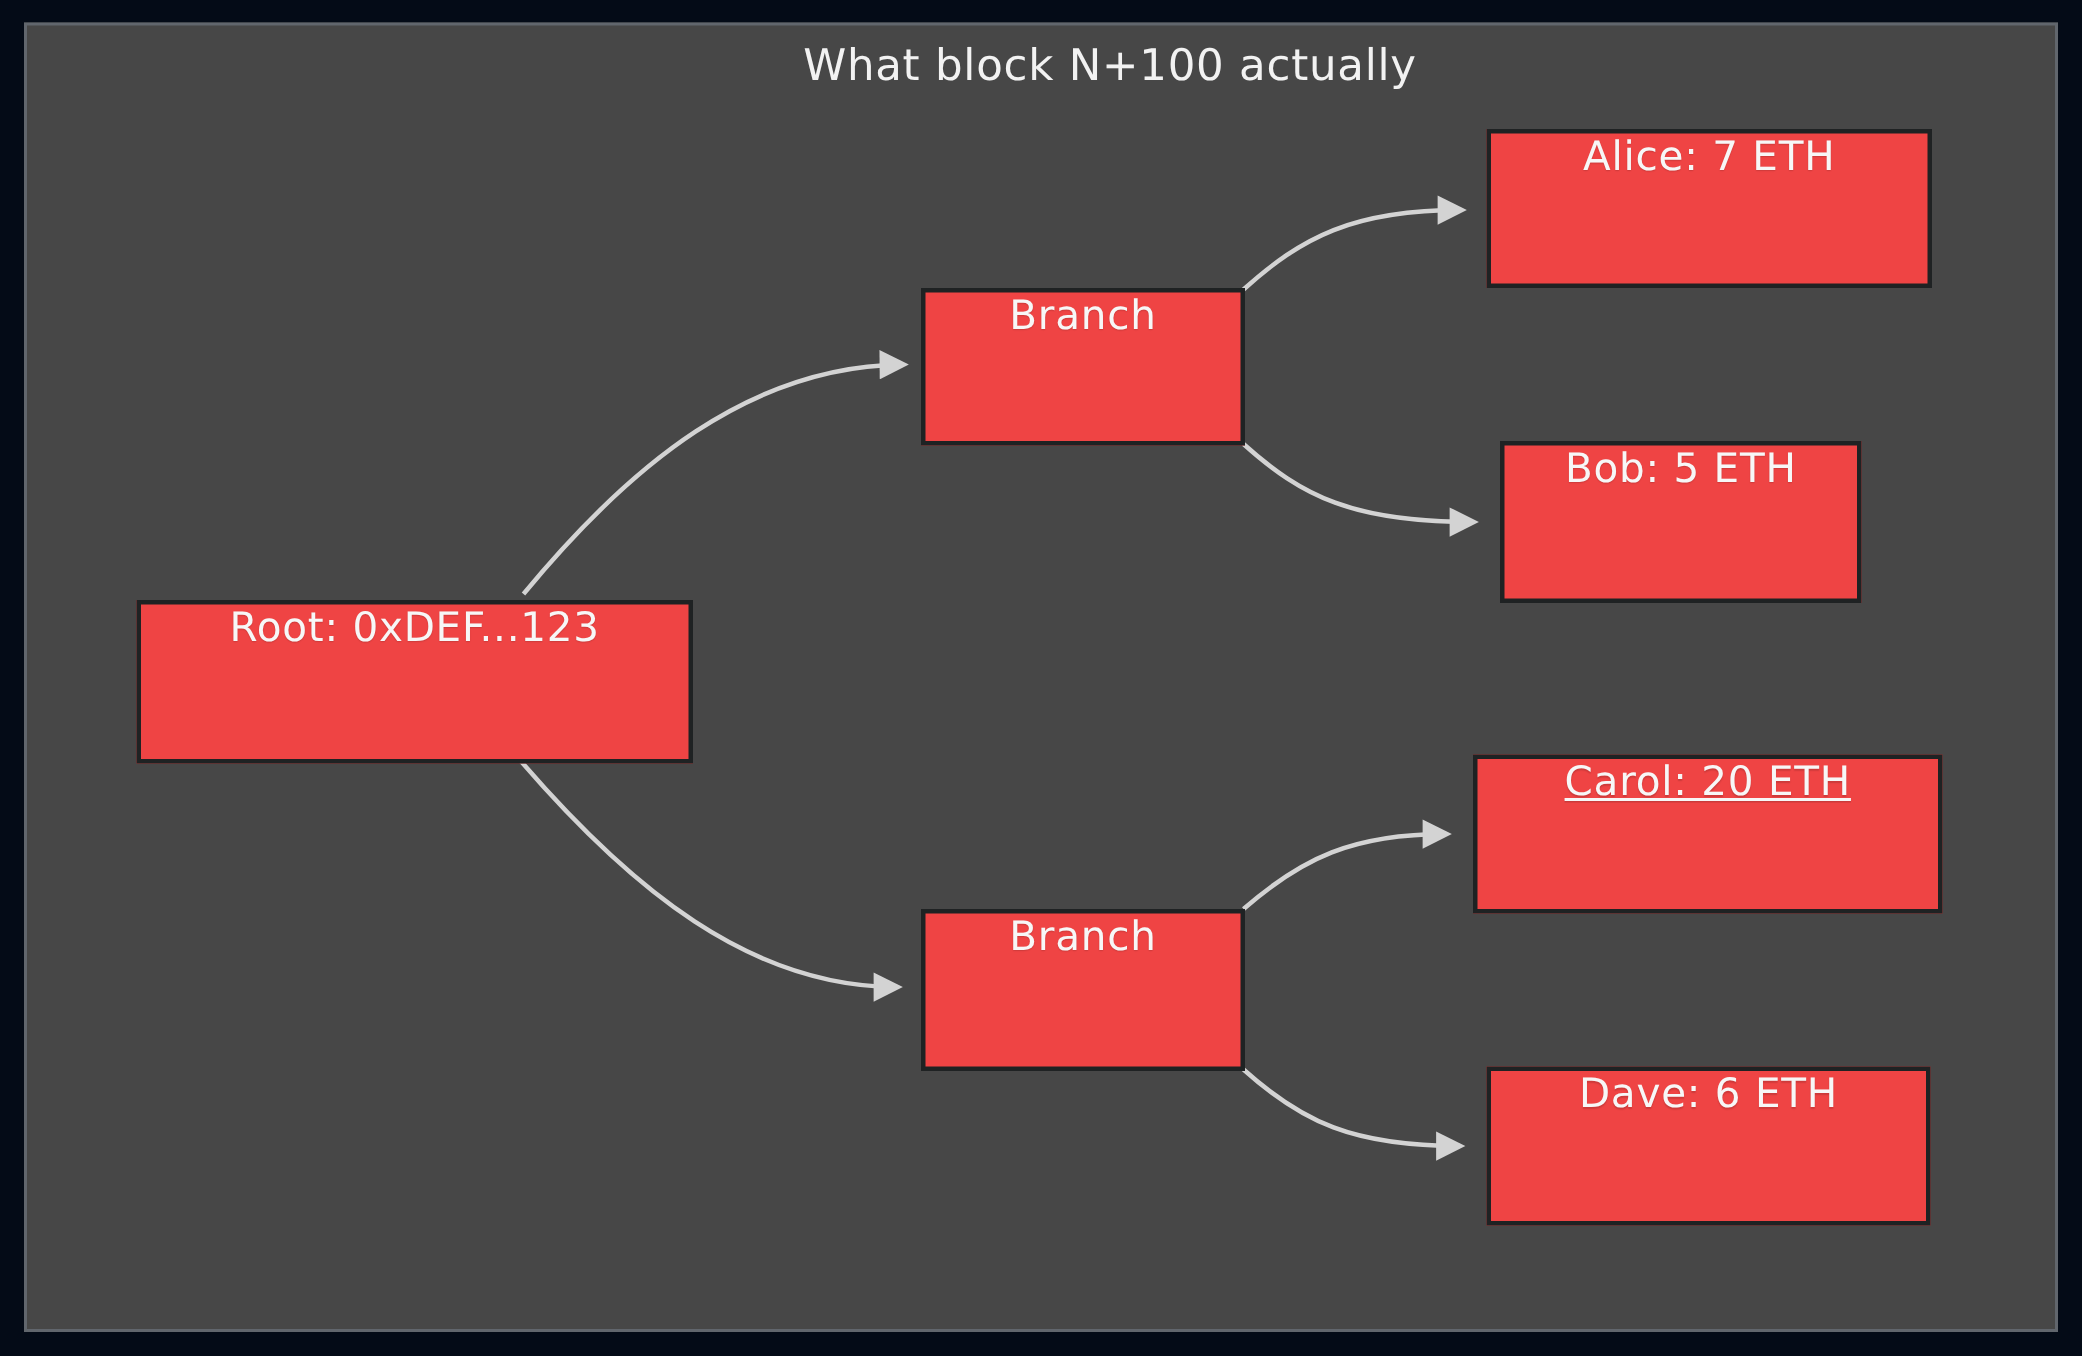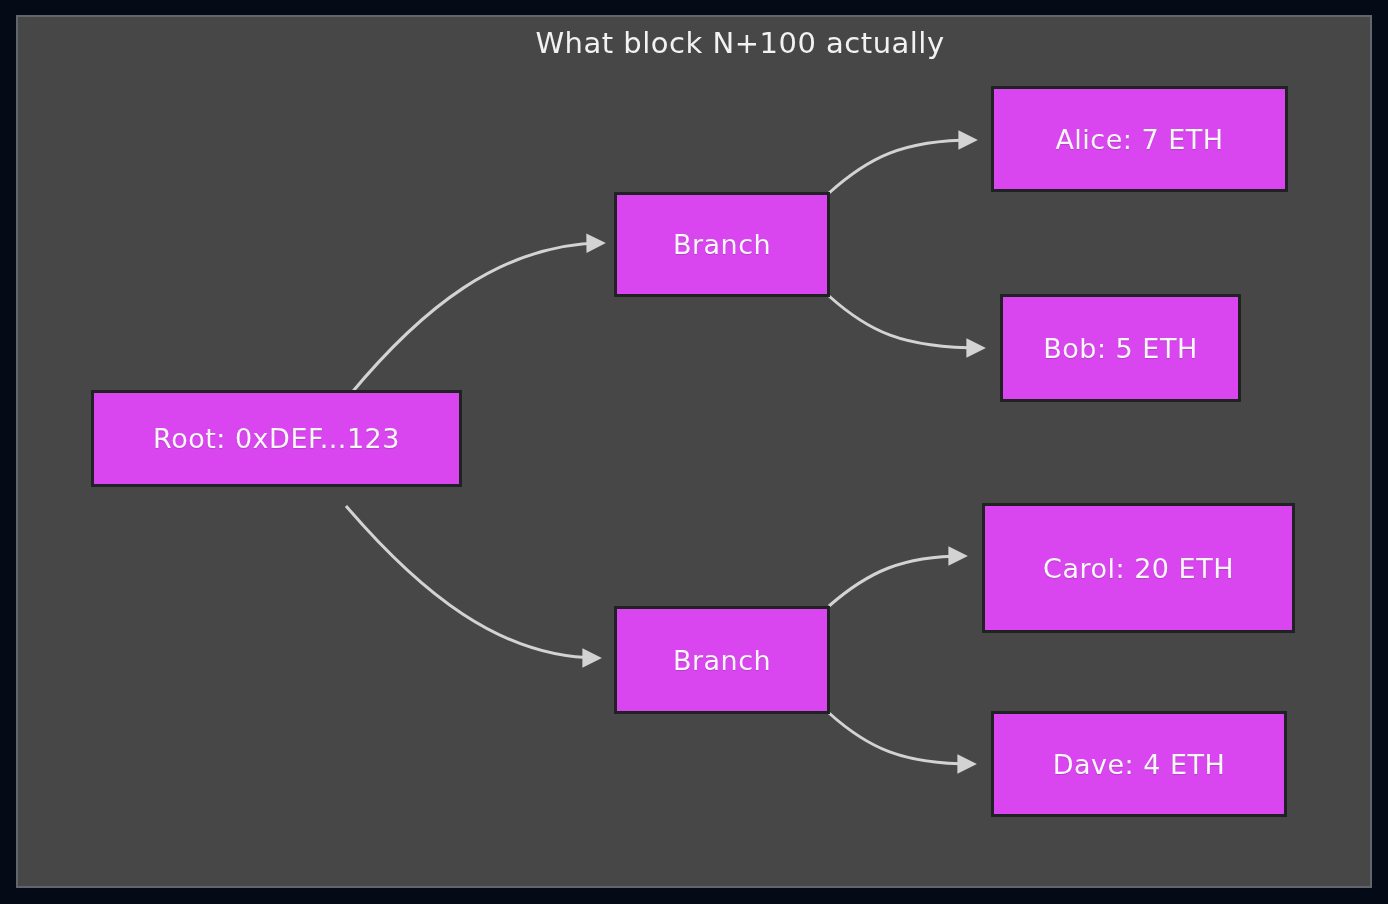--- a/index.html
+++ b/index.html
@@ -43,36 +43,35 @@
     position: absolute;
     left: 0;
     top: 0;
     width: 1388px;
     height: 904px;
     pointer-events: none;
   }
   .node {
     position: absolute;
     box-sizing: border-box;
-    background: #d946ef;
+    background: #ef4444;
     border: 3px solid #1f2223;
     display: flex;
-    align-items: center;
     justify-content: center;
     color: #f7f7f7;
     font-size: 27px;
     letter-spacing: 0.5px;
     text-shadow: 0 1px 1px rgba(0,0,0,0.15);
   }
-  .node-root        { left: 91px;  top: 390px; width: 371px; height: 97px; }
+  .node-root        { left: 91px;  top: 400px; width: 371px; height: 109px; }
   .node-branch-top  { left: 614px; top: 192px; width: 216px; height: 105px; }
   .node-branch-bot  { left: 614px; top: 606px; width: 216px; height: 108px; }
   .node-alice       { left: 991px; top: 86px;  width: 297px; height: 106px; }
   .node-bob         { left: 1000px;top: 294px; width: 241px; height: 108px; }
-  .node-carol       { left: 982px; top: 503px; width: 313px; height: 130px; }
+  .node-carol       { left: 982px; top: 503px; width: 313px; height: 106px; text-decoration: underline; }
   .node-dave        { left: 991px; top: 711px; width: 296px; height: 106px; }
 </style>
 </head>
 <body>
 
 <div id="stage">
 
   <div class="panel"></div>
 
   <div class="diagram-title">
@@ -111,16 +110,16 @@
 
   <div class="node node-bob">
     <span>Bob: 5 ETH</span>
   </div>
 
   <div class="node node-carol">
     <span>Carol: 20 ETH</span>
   </div>
 
   <div class="node node-dave">
-    <span>Dave: 4 ETH</span>
+    <span>Dave: 6 ETH</span>
   </div>
 
 </div>
 
 </body></html>

